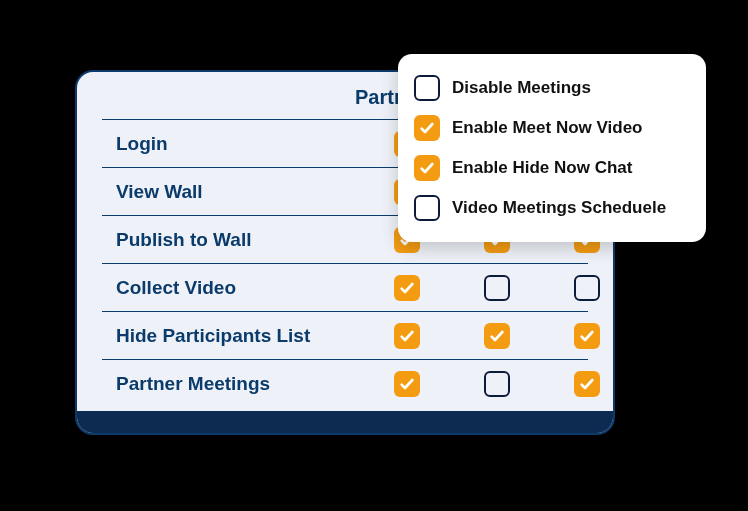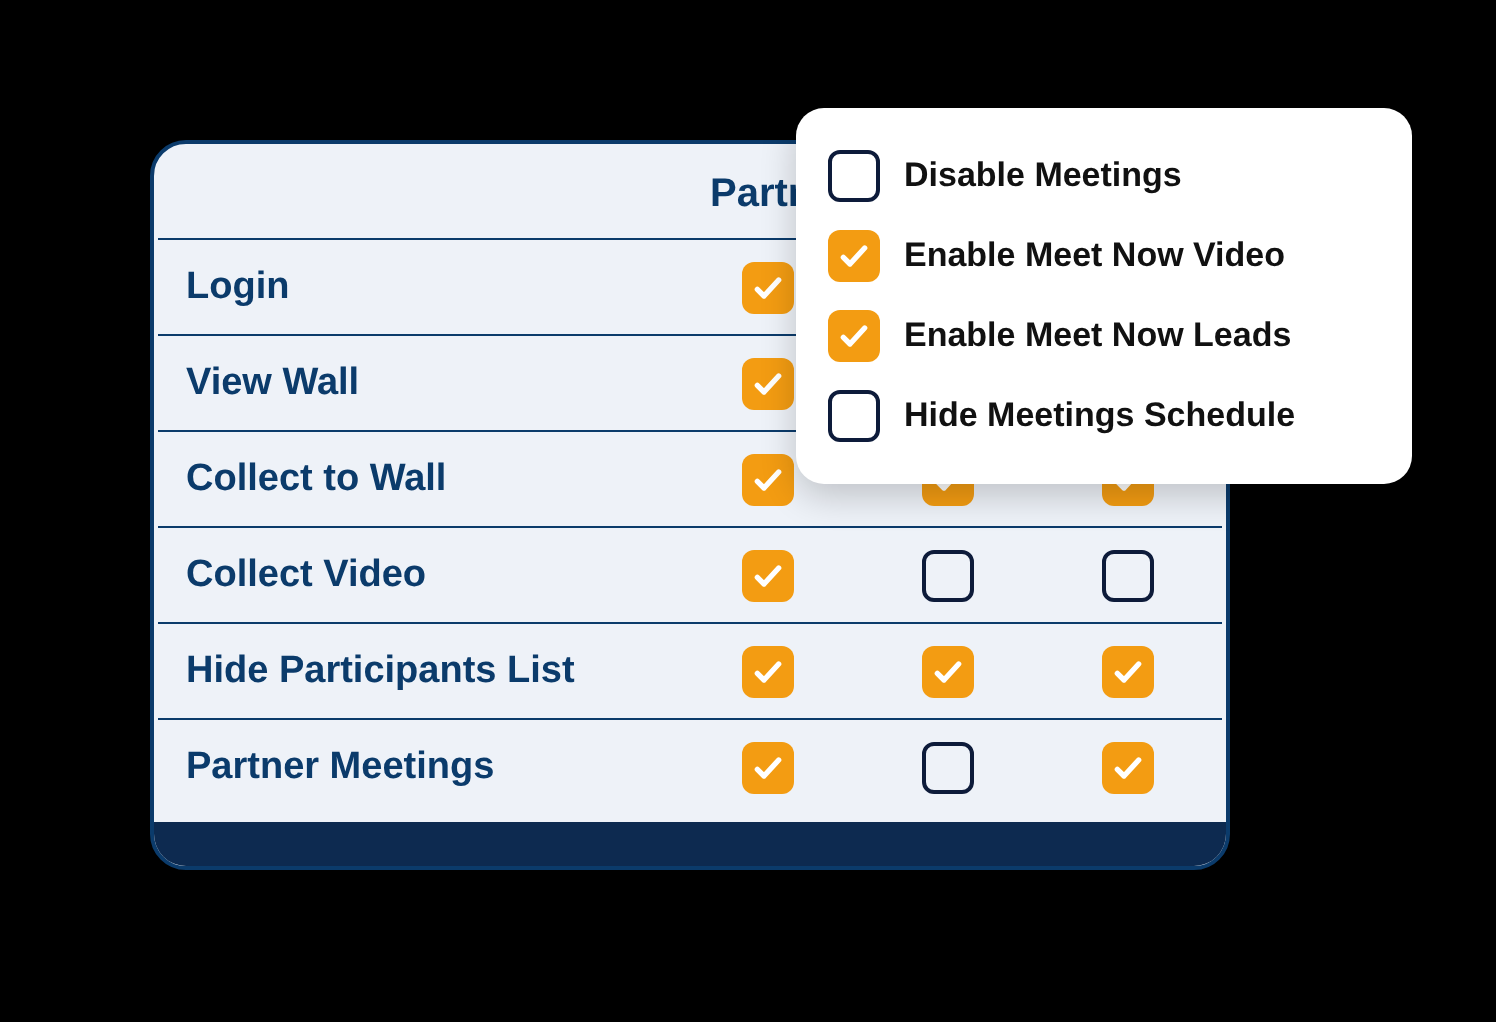--- a/index.html
+++ b/index.html
@@ -26,21 +26,21 @@
     grid-template-columns: 260px 90px 90px 90px;
     align-items: end;
     padding: 14px 8px 10px 8px;
   }
   .card-head .col-label {
     color: #0b3b6b;
     font-weight: 800;
     font-size: 20px;
     text-align: center;
   }
-  .rows { padding: 0 2px; }
+  .rows { padding: 0 25px; }
   .row {
     display: grid;
     grid-template-columns: 260px 90px 90px 90px;
     align-items: center;
     border-top: 1.5px solid #0b3b6b;
     height: 48px;
   }
   .row:first-child { border-top: 1.5px solid #0b3b6b; }
   .row-label {
     color: #0b3b6b;
@@ -146,21 +146,21 @@
         </div>
         <div class="cell">
           <div class="cb checked">
             <svg viewBox="0 0 24 24" fill="none" stroke="#fff" stroke-width="4" stroke-linecap="round" stroke-linejoin="round">
               <polyline points="4 13 9 18 20 6"></polyline>
             </svg>
           </div>
         </div>
       </div>
       <div class="row">
-        <div class="row-label">Collect to Wall</div>
+        <div class="row-label">Publish to Wall</div>
         <div class="cell">
           <div class="cb checked">
             <svg viewBox="0 0 24 24" fill="none" stroke="#fff" stroke-width="4" stroke-linecap="round" stroke-linejoin="round">
               <polyline points="4 13 9 18 20 6"></polyline>
             </svg>
           </div>
         </div>
         <div class="cell">
           <div class="cb checked">
             <svg viewBox="0 0 24 24" fill="none" stroke="#fff" stroke-width="4" stroke-linecap="round" stroke-linejoin="round">
@@ -252,19 +252,19 @@
         </svg>
       </div>
       <span class="dd-label">Enable Meet Now Video</span>
     </div>
     <div class="dd-item">
       <div class="cb checked">
         <svg viewBox="0 0 24 24" fill="none" stroke="#fff" stroke-width="4" stroke-linecap="round" stroke-linejoin="round">
           <polyline points="4 13 9 18 20 6"></polyline>
         </svg>
       </div>
-      <span class="dd-label">Enable Meet Now Leads</span>
+      <span class="dd-label">Enable Hide Now Chat</span>
     </div>
     <div class="dd-item">
       <div class="cb unchecked"></div>
-      <span class="dd-label">Hide Meetings Schedule</span>
+      <span class="dd-label">Video Meetings Scheduele</span>
     </div>
   </div>
 
 </body></html>

